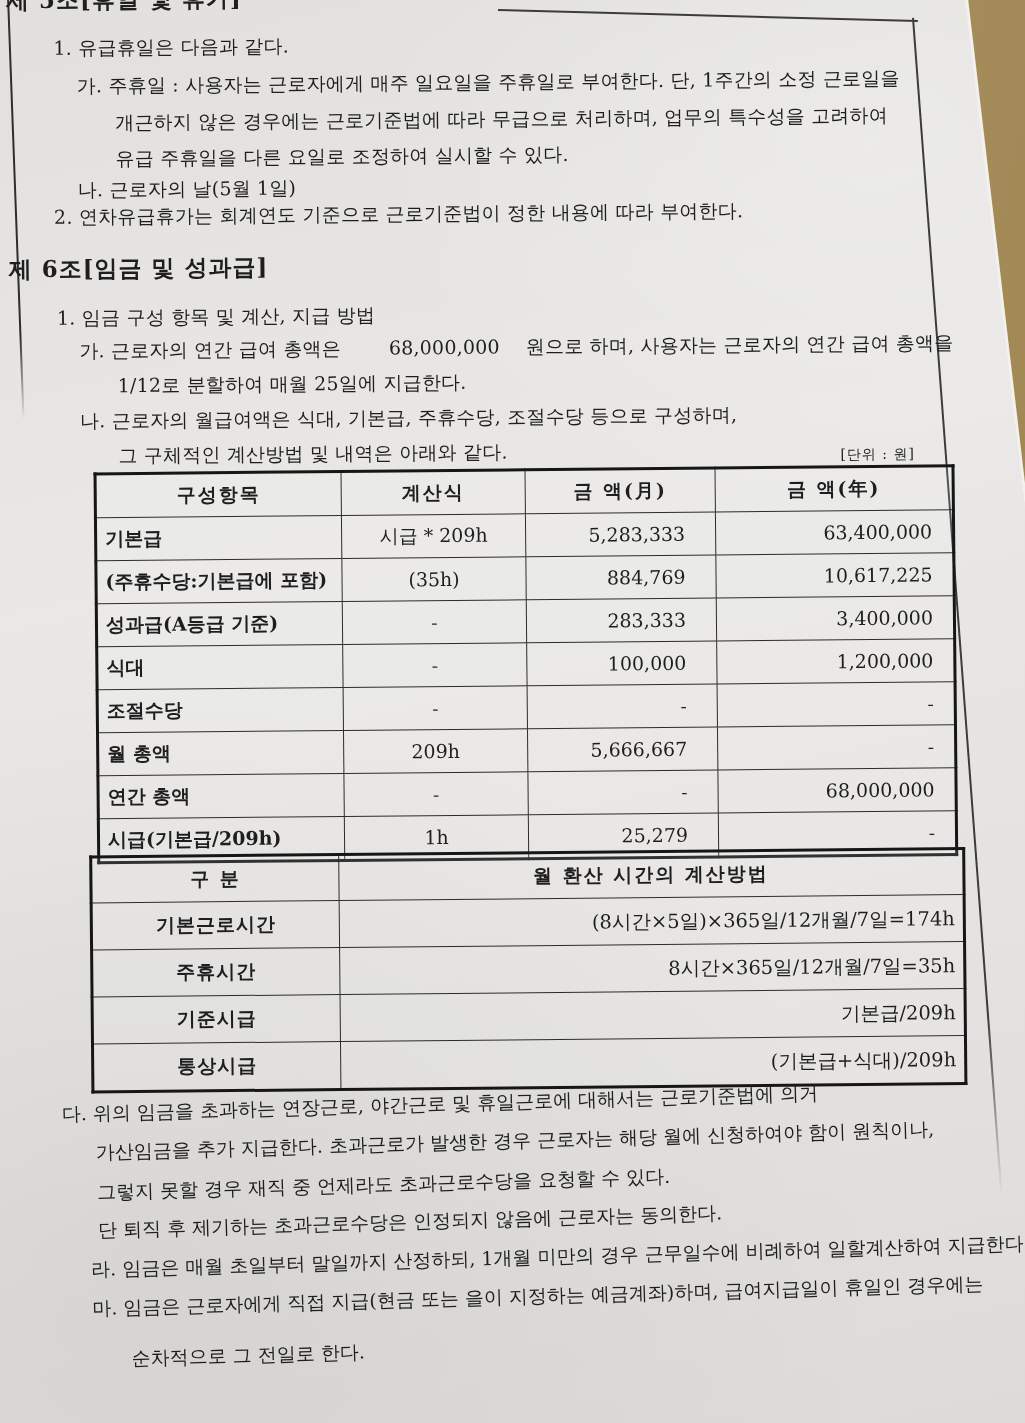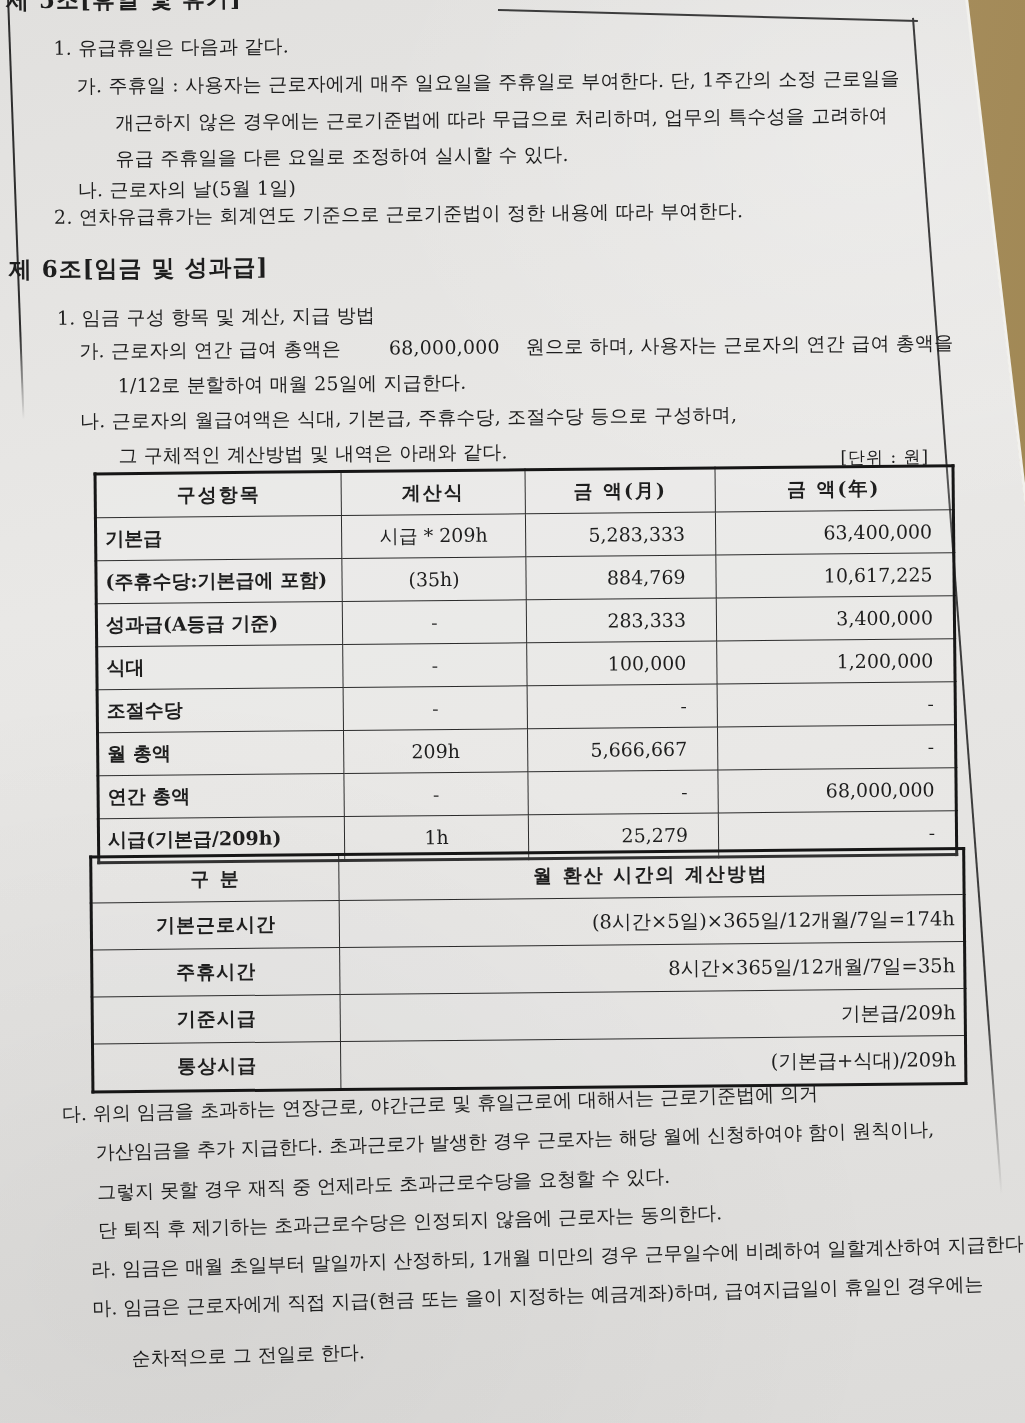--- a/index.html
+++ b/index.html
@@ -36,21 +36,21 @@
     transform-origin:top left;transform:rotate(-2.1deg);
   }
   .content{
     position:absolute;inset:0;
     transform:rotate(-0.55deg);transform-origin:30px 420px;
   }
   .line{position:absolute;white-space:nowrap;font-size:19px;letter-spacing:0.2px;}
   .stitle{position:absolute;white-space:nowrap;font-size:23px;font-weight:bold;letter-spacing:1px;}
   .amt-gap1{display:inline-block;width:48px;}
   .amt-gap2{display:inline-block;width:26px;}
-  .unit{position:absolute;font-size:17px;letter-spacing:1px;}
+  .unit{position:absolute;font-size:14px;letter-spacing:1px;}
   table{border-collapse:collapse;position:absolute;table-layout:fixed;background:rgba(255,255,255,0.12);}
   .t1{left:93px;top:473px;width:858px;border:3px solid #161616;}
   .t2{left:85px;top:856px;width:876px;border:3px solid #161616;}
   .t1 th,.t1 td,.t2 th,.t2 td{border:1.6px solid #2c2c2c;font-size:19px;overflow:hidden;white-space:nowrap;}
   .t1 th{height:40px;font-weight:bold;text-align:center;letter-spacing:2px;}
   .t1 td{height:40px;}
   .t1 td.c-label{text-align:left;padding-left:8px;font-weight:bold;}
   .t1 td.c-calc{text-align:center;}
   .t1 td.c-mon{text-align:right;padding-right:30px;}
   .t1 td.c-yr{text-align:right;padding-right:20px;}

